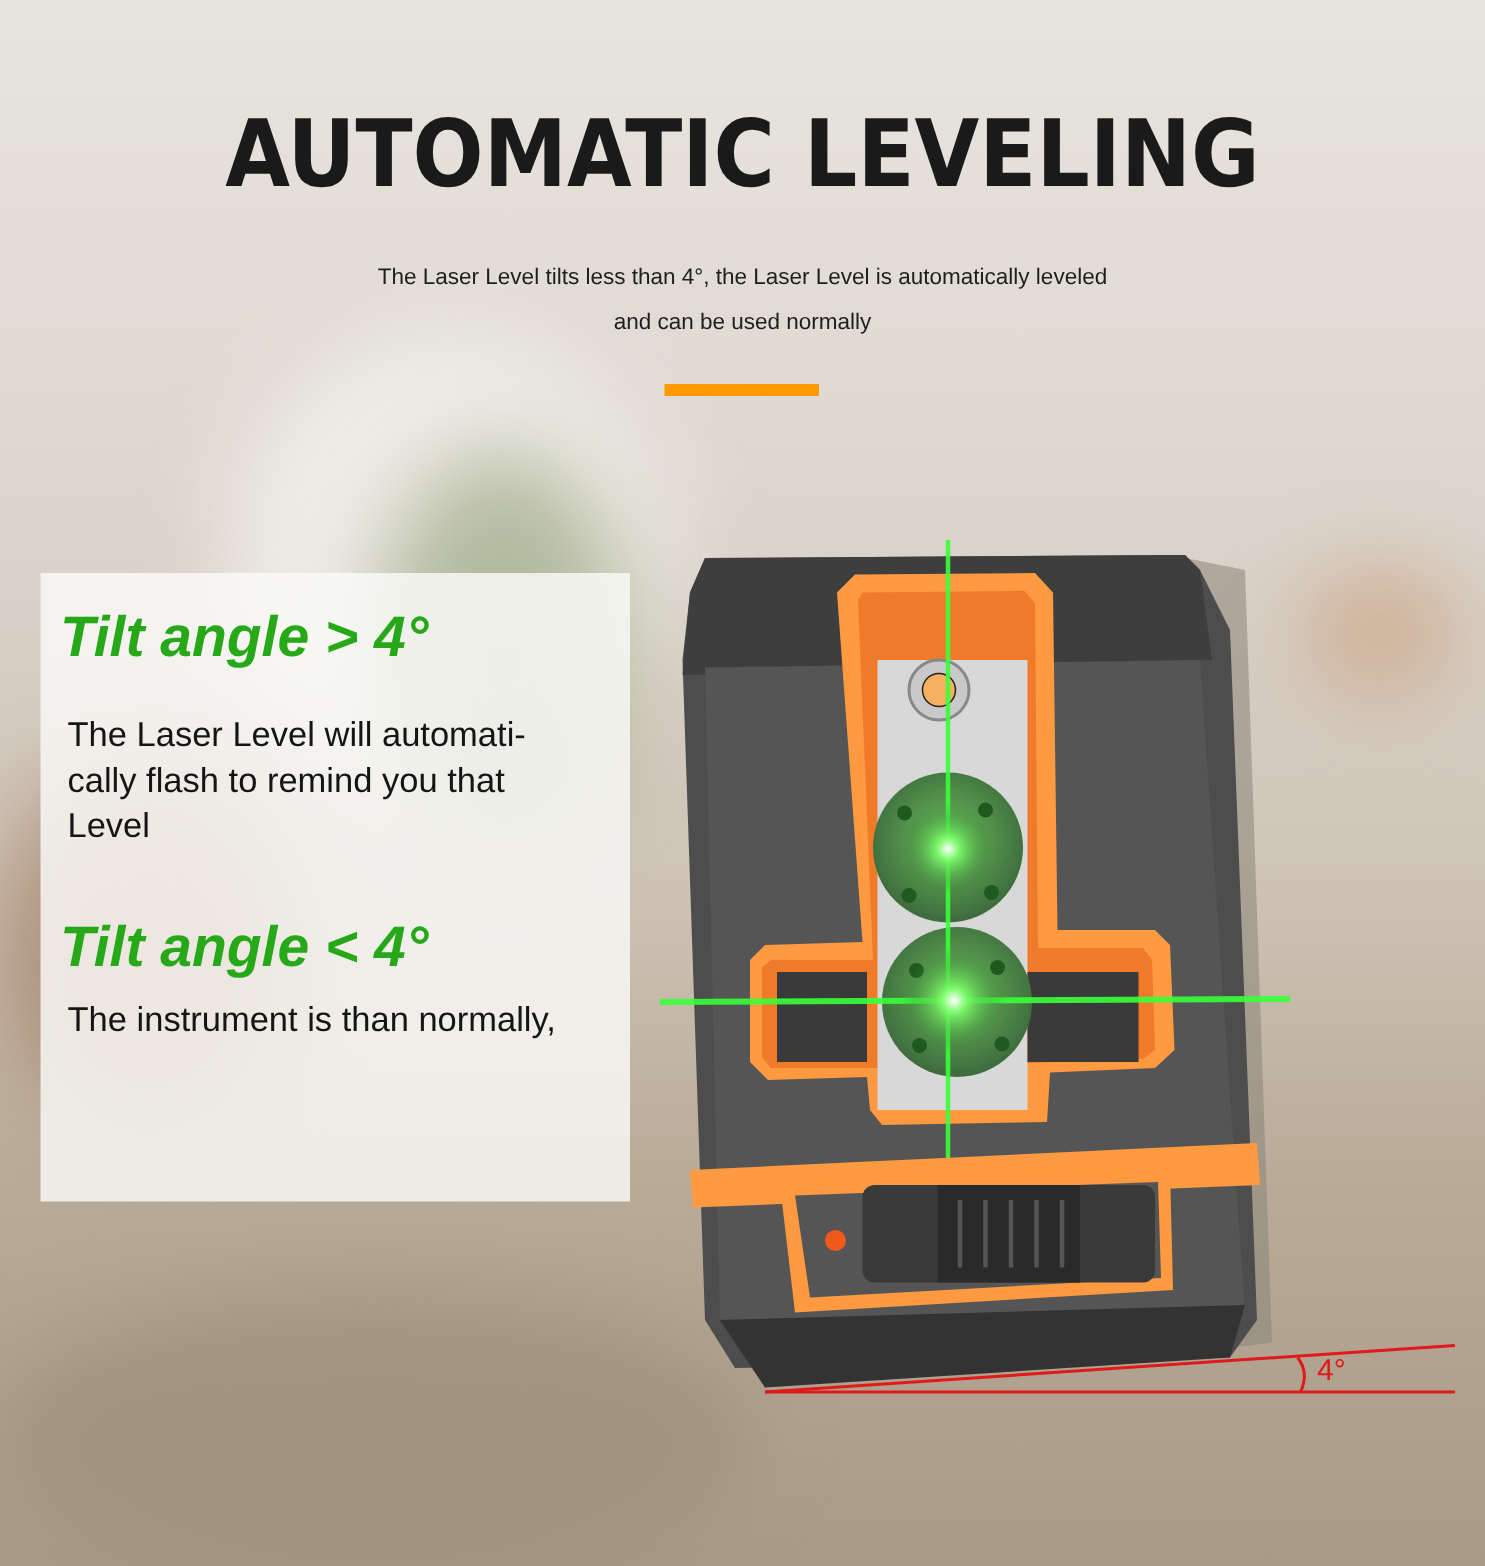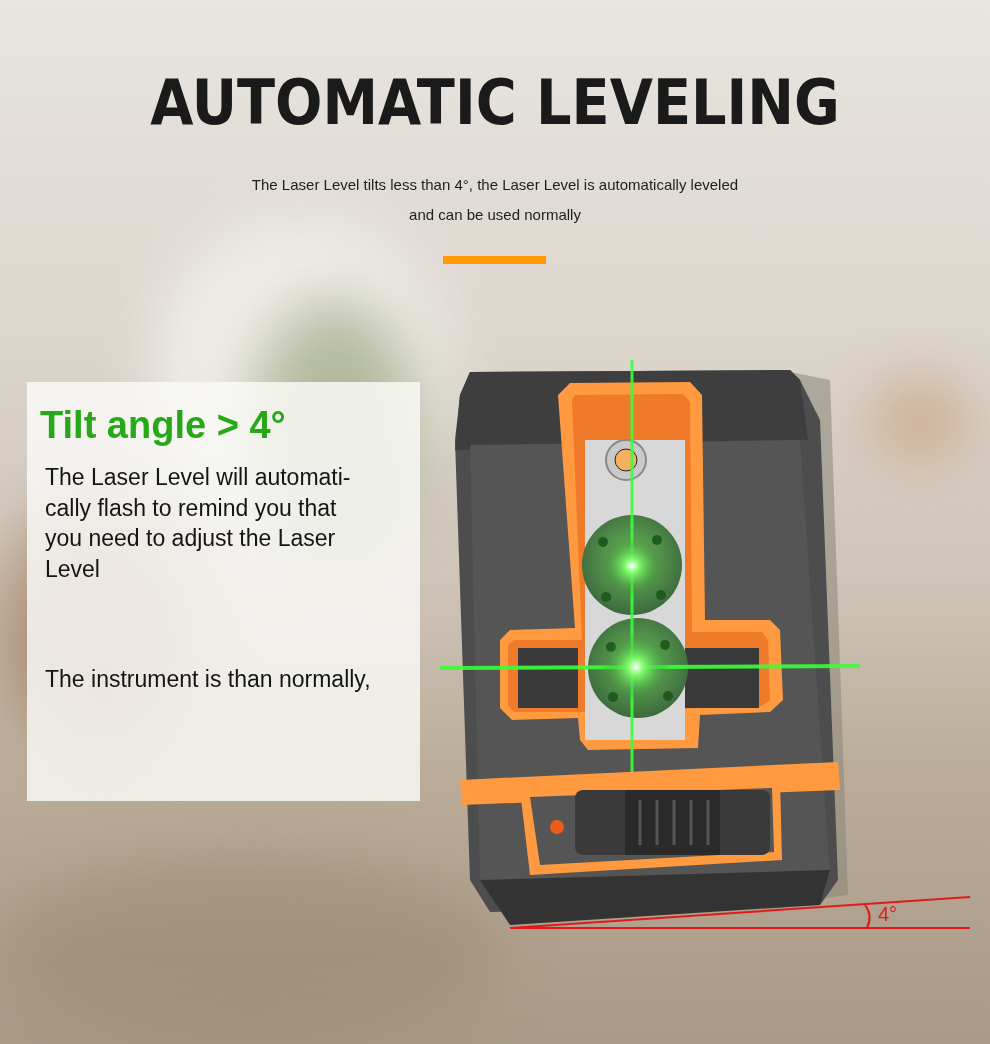--- a/index.html
+++ b/index.html
@@ -4,21 +4,21 @@
 <style>
   html,body{margin:0;padding:0;}
   body{width:990px;height:1044px;position:relative;overflow:hidden;font-family:"Liberation Sans",sans-serif;
     background:linear-gradient(180deg,#e8e4df 0%,#ddd7cf 30%,#cfc5b8 55%,#b9ab98 75%,#a89a86 100%);}
   .bg-blob{position:absolute;border-radius:50%;filter:blur(30px);}
   .title{position:absolute;left:0;top:66px;width:990px;text-align:center;font-family:"DejaVu Sans",sans-serif;
     font-weight:bold;font-size:62px;color:#1a1a1a;letter-spacing:0px;transform:scaleX(0.9);}
   .subtitle{position:absolute;left:95px;top:170px;width:800px;text-align:center;font-size:15px;line-height:30px;color:#1e1e1e;}
   .divider{position:absolute;left:443px;top:256px;width:103px;height:8px;background:#ff9a00;}
   .panel{position:absolute;left:27px;top:382px;width:393px;height:419px;background:rgba(250,250,248,0.82);}
-  .h{position:absolute;left:13px;font-weight:bold;font-size:38px;color:#27a818;}
+  .h{position:absolute;left:13px;font-weight:bold;font-size:38px;color:#27a818;font-style:italic;}
   .p{position:absolute;left:18px;font-size:23px;line-height:30.5px;color:#151515;width:370px;}
   .device{position:absolute;left:440px;top:360px;}
   .angle-label{position:absolute;left:878px;top:903px;font-size:20px;color:#e01a1a;}
 </style>
 </head>
 <body>
 
 <div class="bg-blob" style="left:150px;top:220px;width:300px;height:300px;background:#f4f2ee;opacity:.8"></div>
 <div class="bg-blob" style="left:250px;top:300px;width:170px;height:260px;background:#7a8a5a;opacity:.5"></div>
 <div class="bg-blob" style="left:0px;top:500px;width:200px;height:250px;background:#8a5a3a;opacity:.45"></div>
@@ -27,26 +27,26 @@
 
 <div class="title">AUTOMATIC LEVELING</div>
 <div class="subtitle">
   <div>The Laser Level tilts less than 4°, the Laser Level is automatically leveled</div>
   <div>and can be used normally</div>
 </div>
 <div class="divider"></div>
 
 <div class="panel">
   <div class="h" style="top:22px">Tilt angle &gt; 4°</div>
-  <div class="p" style="top:80px">
+  <div class="p" style="top:92px">
     <div>The Laser Level will automati-</div>
     <div>cally flash to remind you that</div>
-    <div>you need to adjust the Laser</div>
     <div>Level</div>
   </div>
+  <div class="h" style="top:229px">Tilt angle &lt; 4°</div>
   <div class="p" style="top:282px">
     <div>The instrument is than normally,</div>
   </div>
 </div>
 
 <svg class="device" width="550" height="600" viewBox="440 360 550 600" style="left:440px;top:360px;">
   <defs>
     <radialGradient id="glow" cx="50%" cy="50%" r="50%">
       <stop offset="0%" stop-color="#ffffff"></stop>
       <stop offset="25%" stop-color="#7dff6a" stop-opacity=".9"></stop>

